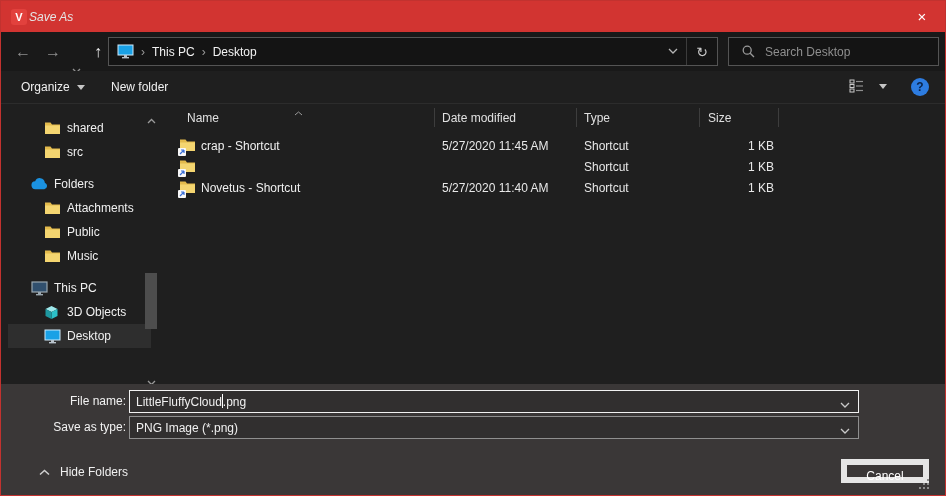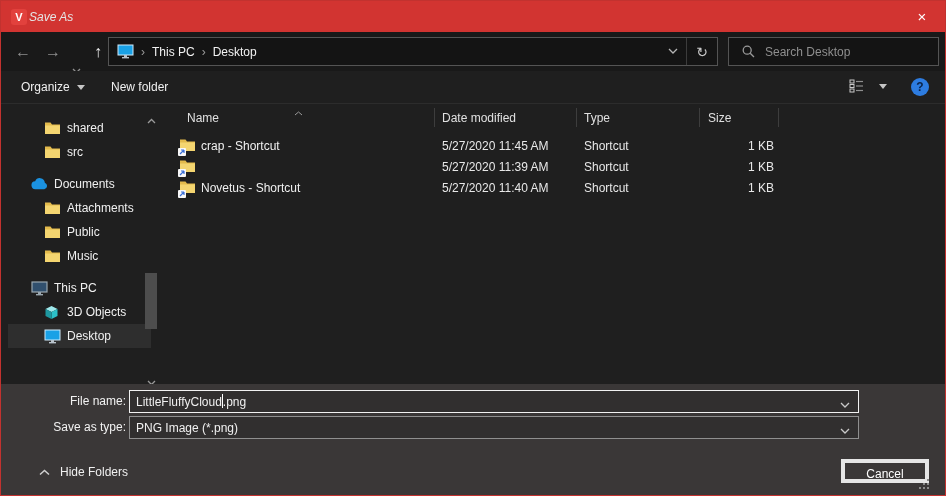--- a/index.html
+++ b/index.html
@@ -87,21 +87,21 @@
   .filetype-field { top:32px; border:1px solid #8f8f8f; }
   .lbl-filename { top:6px; }
   .lbl-filetype { top:32px; }
   .f-field .ftext { margin-left:6px; white-space:nowrap; }
   .caret { display:inline-block; width:1px; height:14px; background:#fff; vertical-align:-2px; }
   .field-chev { position:absolute; right:8px; top:7px; }
   .hide-folders { position:absolute; left:38px; top:81px; display:flex; align-items:center; color:#f0f0f0; }
   .hide-folders svg { margin-right:10px; }
   .btn { position:absolute; top:75px; width:88px; height:24px; text-align:center; color:#fff; background:#3a3737; }
   .btn-save { left:740px; border:2px solid #f2f2f2; line-height:20px; }
-  .btn-cancel { left:840px; border:4px solid #e5e5e5; line-height:22px; }
+  .btn-cancel { left:840px; border:6px solid #e5e5e5; line-height:22px; }
   .grip { position:absolute; right:16px; bottom:14px; width:2px; height:2px; background:#8a8a8a;
           box-shadow: 0 4px #8a8a8a, 0 8px #8a8a8a, -4px 4px #8a8a8a, -4px 8px #8a8a8a, -8px 8px #8a8a8a; }
 </style>
 </head>
 <body>
 
 <div id="window">
 
   <div class="titlebar">
     <div class="app-icon">V</div>
@@ -193,21 +193,21 @@
               </svg>
             </span>
           <span class="side-label">src</span>
         </div>
         <div class="side-item lvl1 gap">
           <span class="icon">
               <svg width="19" height="12" viewBox="0 0 19 12">
                 <path d="M5 11.5a4.2 4.2 0 0 1-.6-8.4A5.3 5.3 0 0 1 14.6 4.6 3.6 3.6 0 0 1 14 11.5z" fill="#1b92e0"></path>
               </svg>
             </span>
-          <span class="side-label">Documents</span>
+          <span class="side-label">Folders</span>
         </div>
         <div class="side-item lvl2">
           <span class="icon">
               <svg width="17" height="14" viewBox="0 0 17 14">
                 <path d="M1 1.5h5.5L8 3.5h8V13H1z" fill="#e3ba4c"></path>
                 <rect x="1" y="4.5" width="15" height="8.5" fill="#f4d570"></rect>
               </svg>
             </span>
           <span class="side-label">Attachments</span>
         </div>
@@ -314,21 +314,20 @@
             <span class="fsc"><svg width="17" height="14" viewBox="0 0 17 14">
                   <path d="M1 1.5h5.5L8 3.5h8V13H1z" fill="#e3ba4c"></path>
                   <rect x="1" y="4.5" width="15" height="8.5" fill="#f4d570"></rect>
                 </svg>
             <span class="ovl">
                   <svg width="6" height="6" viewBox="0 0 6 6">
                     <path d="M1 5 L5 1 M5 1 H2 M5 1 V4" stroke="#3a6fd8" stroke-width="1.2" fill="none"></path>
                   </svg>
                 </span></span>
           </span>
-          <span class="cell cell-date">5/27/2020 11:39 AM</span>
           <span class="cell cell-type">Shortcut</span>
           <span class="cell cell-size">1 KB</span>
         </div>
         <div class="file-row">
           <span class="cell-icon">
             <span class="fsc"><svg width="17" height="14" viewBox="0 0 17 14">
                   <path d="M1 1.5h5.5L8 3.5h8V13H1z" fill="#e3ba4c"></path>
                   <rect x="1" y="4.5" width="15" height="8.5" fill="#f4d570"></rect>
                 </svg>
             <span class="ovl">

